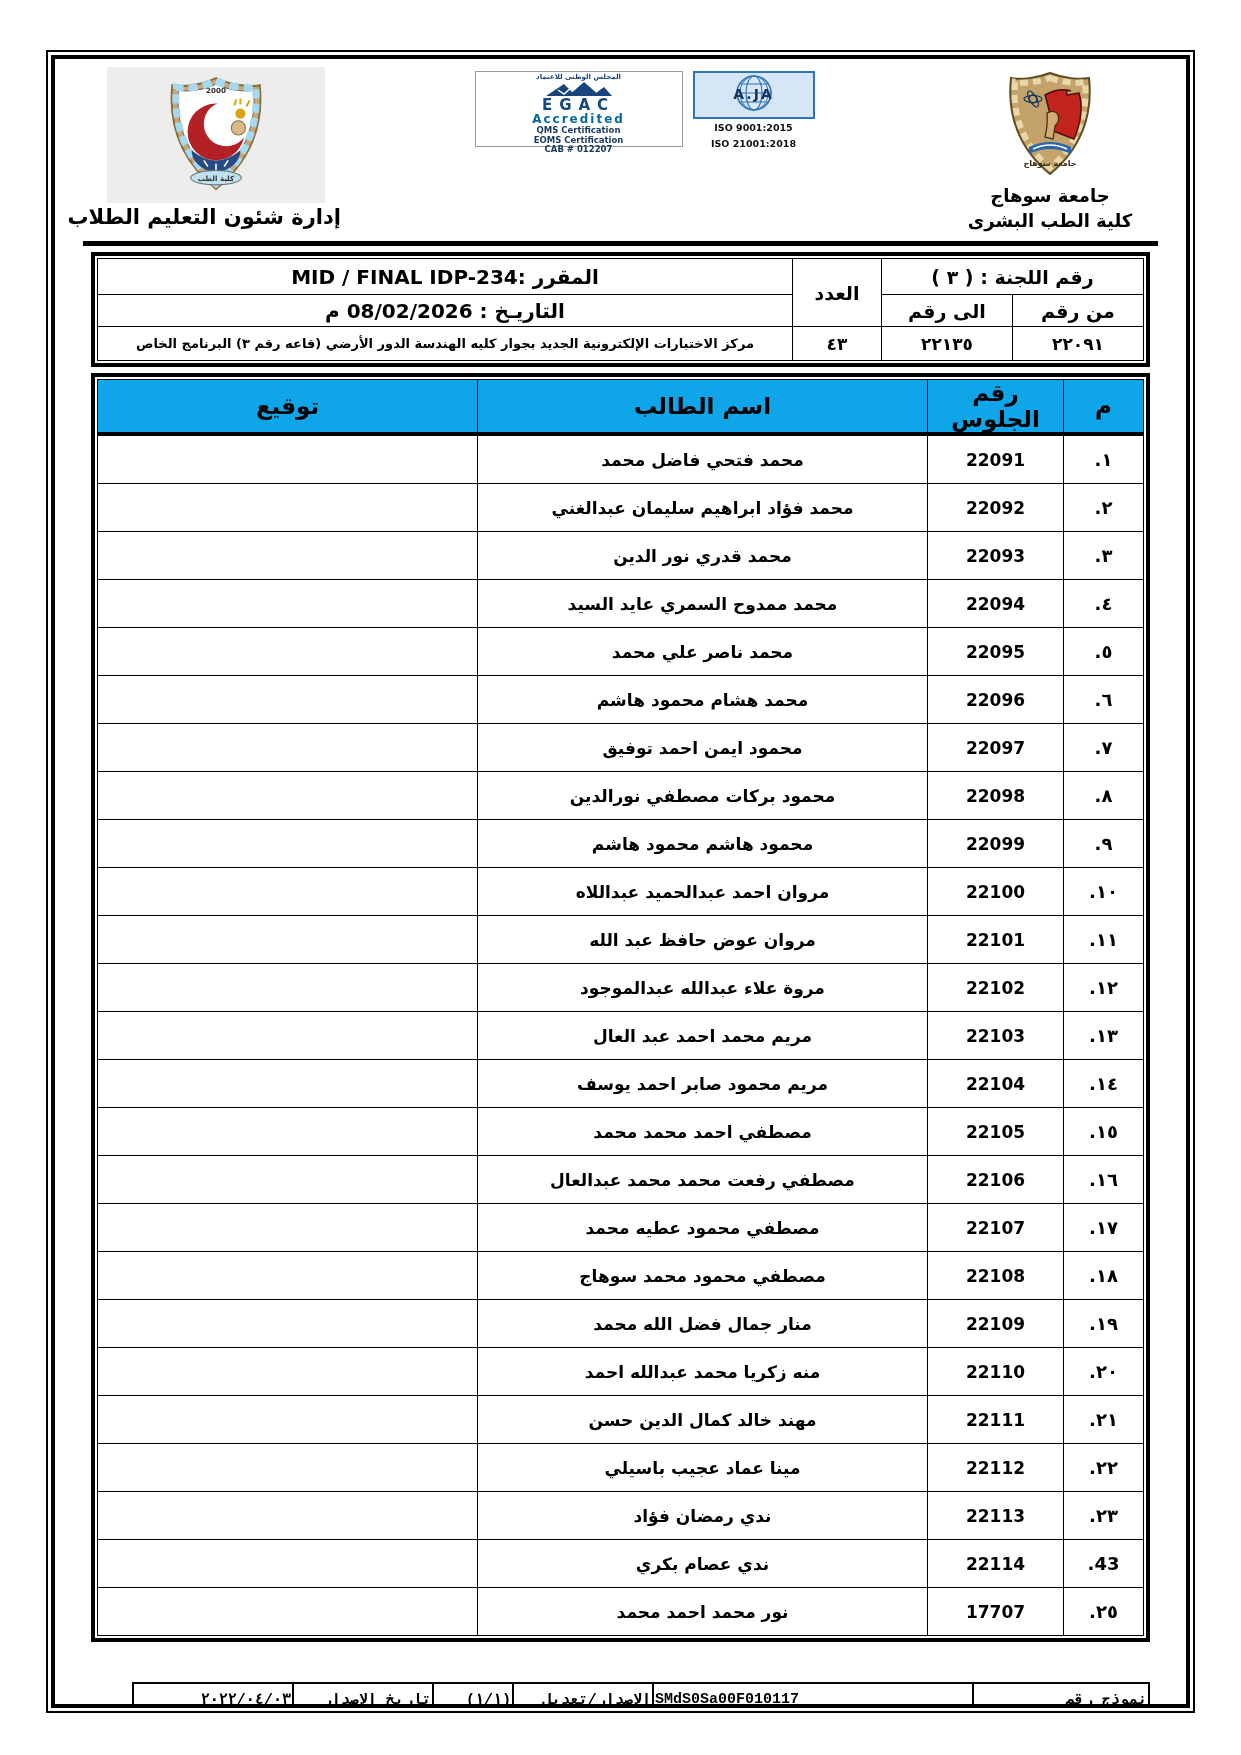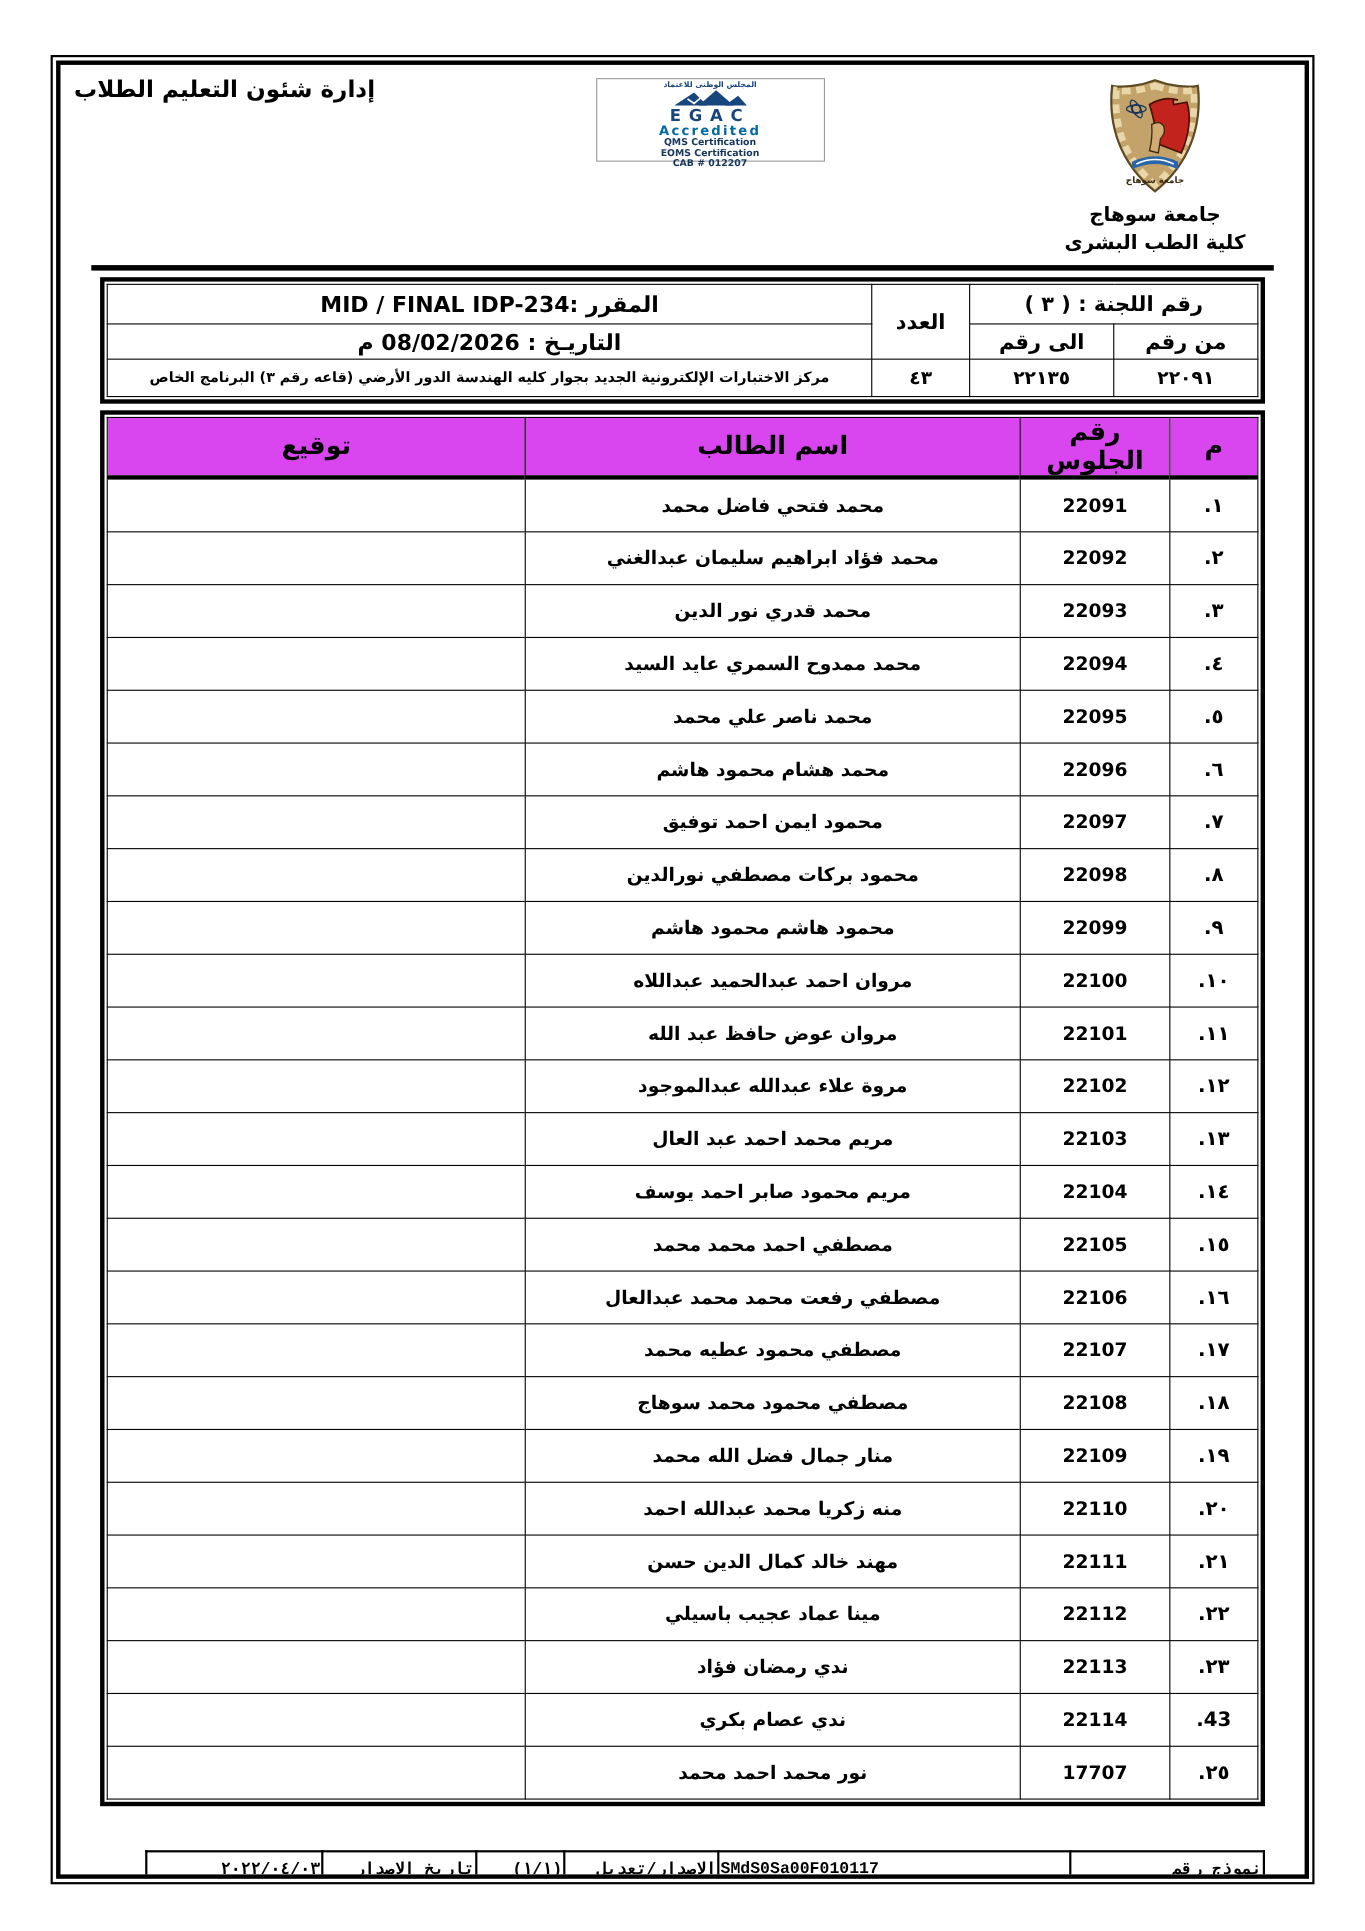--- a/index.html
+++ b/index.html
@@ -44,21 +44,21 @@
 
   
   .info td{text-align:center;font-weight:bold;}
   .i-course{font-size:20px;height:35px;}
   .i-date{font-size:20px;height:31px;}
   .i-loc{font-size:13px;height:33px;}
   .i-lbl{font-size:19px;}
   .i-num{font-size:17px;}
 
   
-  .main th{background:#d946ef;height:41px;font-size:23px;font-weight:bold;
+  .main th{background:#0ea5e9;height:41px;font-size:23px;font-weight:bold;
            border-bottom:4px solid #000;}
   .main td{height:47px;text-align:center;font-weight:bold;}
   .c-no{font-size:18px;}
   .c-seat{font-size:17px;}
   .c-name{font-size:17px;}
 
   
   .ftr{width:1018px;border-collapse:collapse;margin-top:40px;table-layout:fixed;}
   .ftr td{border:2px solid #000;border-bottom-width:3px;height:29px;
           font-weight:bold;font-size:15px;overflow:hidden;white-space:nowrap;font-family:Liberation Mono, monospace;}
@@ -99,24 +99,56 @@
                 <polygon points="24,15 40,1 56,15" fill="#17457d"></polygon>
                 <polygon points="48,15 60,6 68,15" fill="#17457d"></polygon>
                 <polyline points="14,9 20,13 27,7" fill="none" stroke="#fff" stroke-width="1.5"></polyline>
               </svg>
               <div class="egac-name">EGAC</div>
               <div class="egac-accr">Accredited</div>
               <div class="egac-line">QMS Certification</div>
               <div class="egac-line">EOMS Certification</div>
               <div class="egac-line">CAB # 012207</div>
             </div>
+            <div class="aja-box">
+              <div class="aja-globe">
+                <svg width="114" height="40" viewBox="0 0 114 40">
+                  <circle cx="57" cy="20" r="17" fill="none" stroke="#2e74b5" stroke-width="1.6"></circle>
+                  <ellipse cx="57" cy="20" rx="8" ry="17" fill="none" stroke="#2e74b5" stroke-width="1.2"></ellipse>
+                  <ellipse cx="57" cy="20" rx="14" ry="17" fill="none" stroke="#2e74b5" stroke-width="1"></ellipse>
+                  <line x1="40" y1="20" x2="74" y2="20" stroke="#2e74b5" stroke-width="1.2"></line>
+                  <line x1="42" y1="11" x2="72" y2="11" stroke="#2e74b5" stroke-width="1"></line>
+                  <line x1="42" y1="29" x2="72" y2="29" stroke="#2e74b5" stroke-width="1"></line>
+                </svg>
+                <div class="aja-name">A.JA</div>
+              </div>
+              <div class="aja-iso">ISO 9001:2015</div>
+              <div class="aja-iso">ISO 21001:2018</div>
+            </div>
           </div>
         </div>
 
         <div class="admin-block">
+          <div class="logo-bg">
+            <svg width="150" height="122" viewBox="0 0 120 120">
+              <path d="M60 5 C75 12 93 14 103 12 C107 52 93 87 60 114 C27 87 13 52 17 12 C27 14 45 12 60 5 Z" fill="#c8a87a" stroke="#8a6d3b" stroke-width="2"></path>
+              <path d="M60 11 C73 17 88 19 97 17 C100 52 88 81 60 105 C32 81 20 52 23 17 C32 19 47 17 60 11 Z" fill="#fff" stroke="#6b6b6b" stroke-width="1"></path>
+              <path d="M60 8 C74 14 90 16 99 14 C102 52 90 83 60 109 C30 83 18 52 21 14 C30 16 46 14 60 8 Z" fill="none" stroke="#a6d9ef" stroke-width="7" stroke-dasharray="9 5"></path>
+              <text x="60" y="20" font-size="7" text-anchor="middle" fill="#333" font-weight="bold">2000</text>
+              <circle cx="60" cy="58" r="28" fill="#b32025"></circle>
+              <circle cx="70" cy="50" r="22" fill="#fff"></circle>
+              <circle cx="84" cy="40" r="5" fill="#d9a514"></circle>
+              <path d="M78 32 L80 26 M84 31 L84 25 M90 33 L93 27" stroke="#d9a514" stroke-width="2"></path>
+              <circle cx="82" cy="54" r="7" fill="#d9b98a" stroke="#8a6d3b" stroke-width="1"></circle>
+              <path d="M36 76 Q60 96 84 76 Q84 92 60 99 Q36 92 36 76 Z" fill="#274b84"></path>
+              <path d="M48 86 L52 92 M60 89 L60 96 M72 86 L68 92" stroke="#fff" stroke-width="1.5"></path>
+              <ellipse cx="60" cy="103" rx="25" ry="7" fill="#bfe0ef" stroke="#6b6b6b" stroke-width="1"></ellipse>
+              <text x="60" y="106" font-size="7" text-anchor="middle" fill="#333" font-weight="bold">كلية الطب</text>
+            </svg>
+          </div>
           <div class="admin-cap">إدارة شئون التعليم الطلاب</div>
         </div>
       </div>
 
       <hr class="hrule">
 
       <div class="tbl-heavy">
         <table class="info">
           <colgroup>
               <col style="width:131px">

